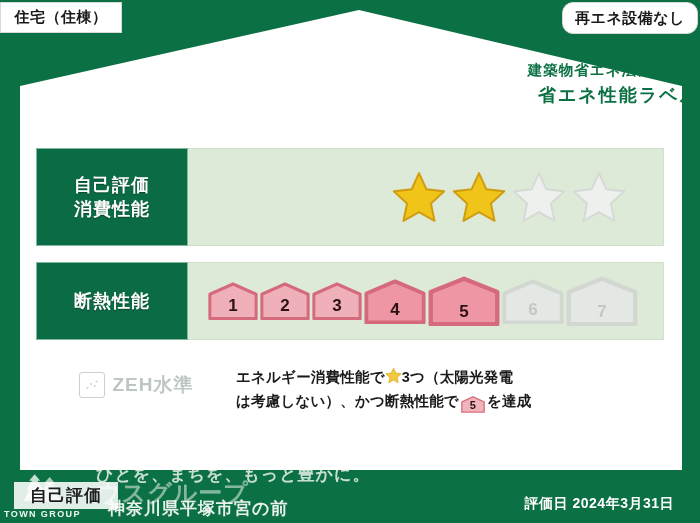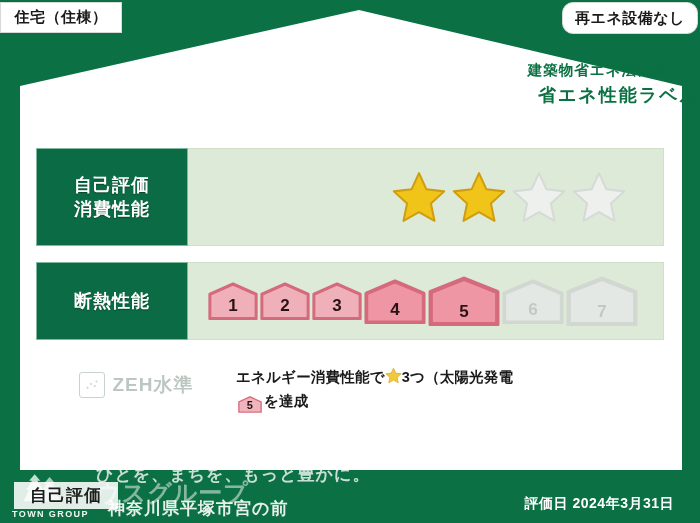--- a/index.html
+++ b/index.html
@@ -169,21 +169,21 @@
     font-size: 24px; font-weight: 700; letter-spacing: 1px;
     white-space: nowrap;
   }
   #wm-address {
     position: absolute; left: 108px; top: 36px;
     color: #ffffff; opacity: .9;
     font-size: 17px; font-weight: 700; letter-spacing: 1px;
     white-space: nowrap;
   }
   #wm-town-group {
-    position: absolute; left: 12px; bottom: 4px;
+    position: absolute; left: 4px; bottom: 4px;
     color: #ffffff; opacity: .95;
     font-size: 9px; font-weight: 700; letter-spacing: 1.4px;
   }
   #wm-tree {
     position: absolute; left: 16px; bottom: 16px;
     width: 56px; height: 34px; opacity: .9;
   }
 </style>
 </head>
 <body>
@@ -283,21 +283,21 @@
     </div>
     <div id="zeh-text">ZEH水準</div>
   </div>
 
   <div id="note-text">
     <span>エネルギー消費性能で</span><span class="inline-star">
       <svg width="17" height="17" viewBox="0 0 24 24" aria-hidden="true">
         <polygon points="12,1.6 15.2,8.6 22.8,9.5 17.2,14.7 18.7,22.2 12,18.5 5.3,22.2 6.8,14.7 1.2,9.5 8.8,8.6" fill="#f2c83f" stroke="#d9a81b" stroke-width="1"></polygon>
       </svg>
     </span><span>3つ（太陽光発電</span><br>
-    <span class="inline-chip">
+    <span>は考慮しない）、かつ断熱性能で</span><span class="inline-chip">
       <svg viewBox="0 0 28 20" preserveAspectRatio="none" aria-hidden="true">
         <polygon points="1,19 1,7 14,1 27,7 27,19" fill="#f0b4bd" stroke="#d9707f" stroke-width="1.6"></polygon>
       </svg>
       <span>5</span>
     </span><span>を達成</span>
   </div>
 </div>
 
 <div id="footer">
   <div id="eval-date">評価日 2024年3月31日</div>

